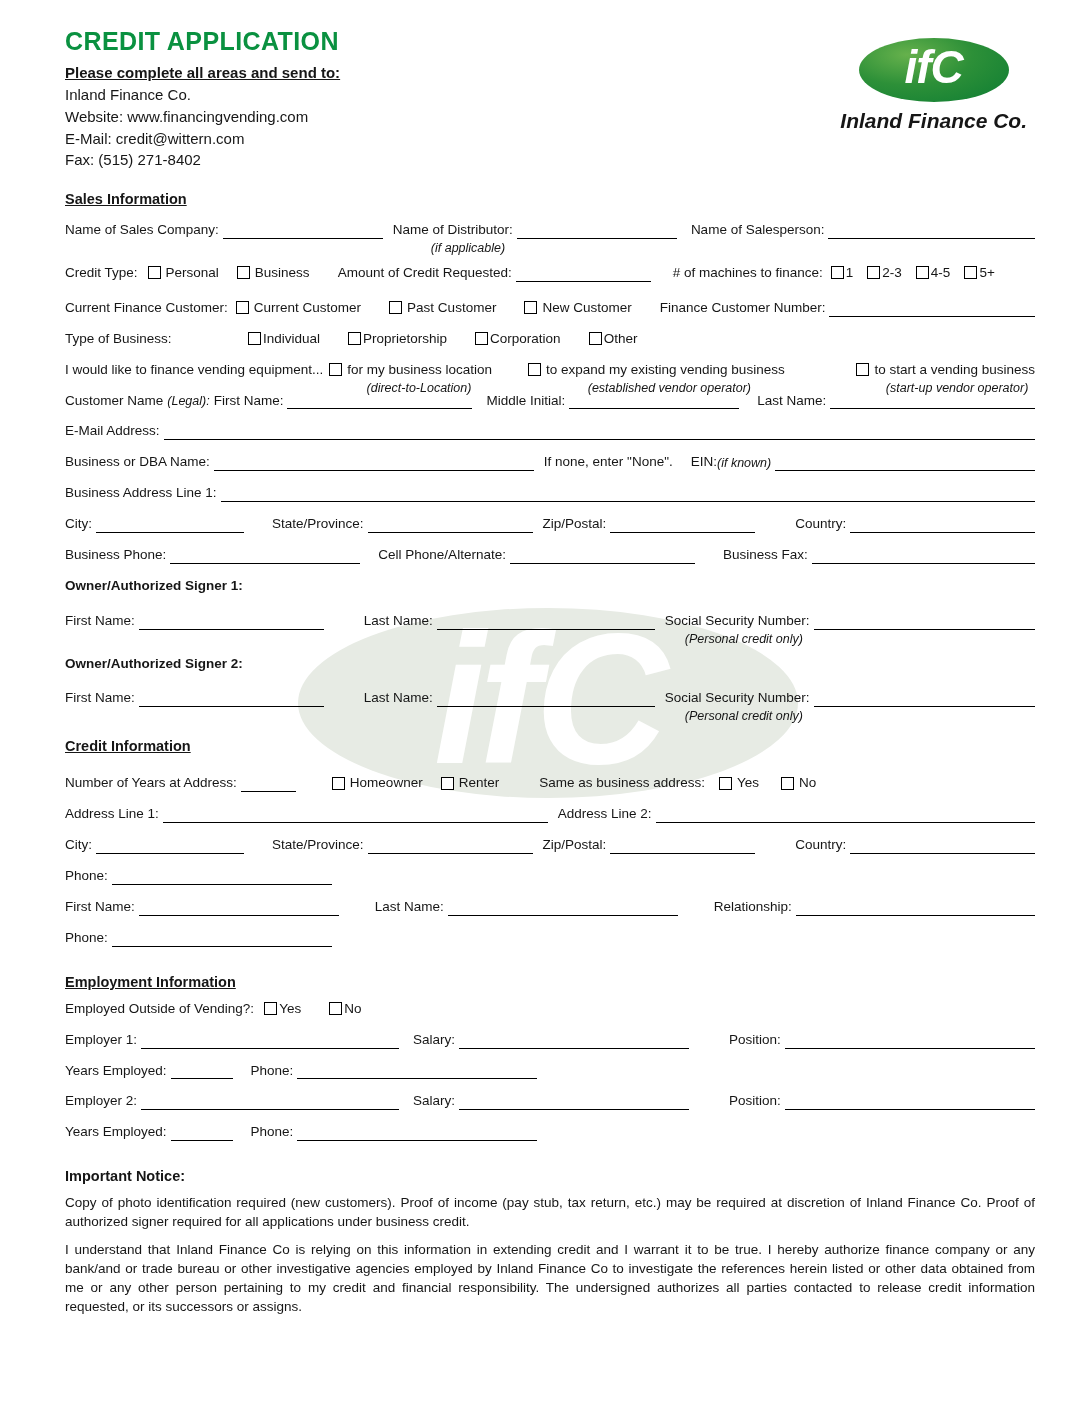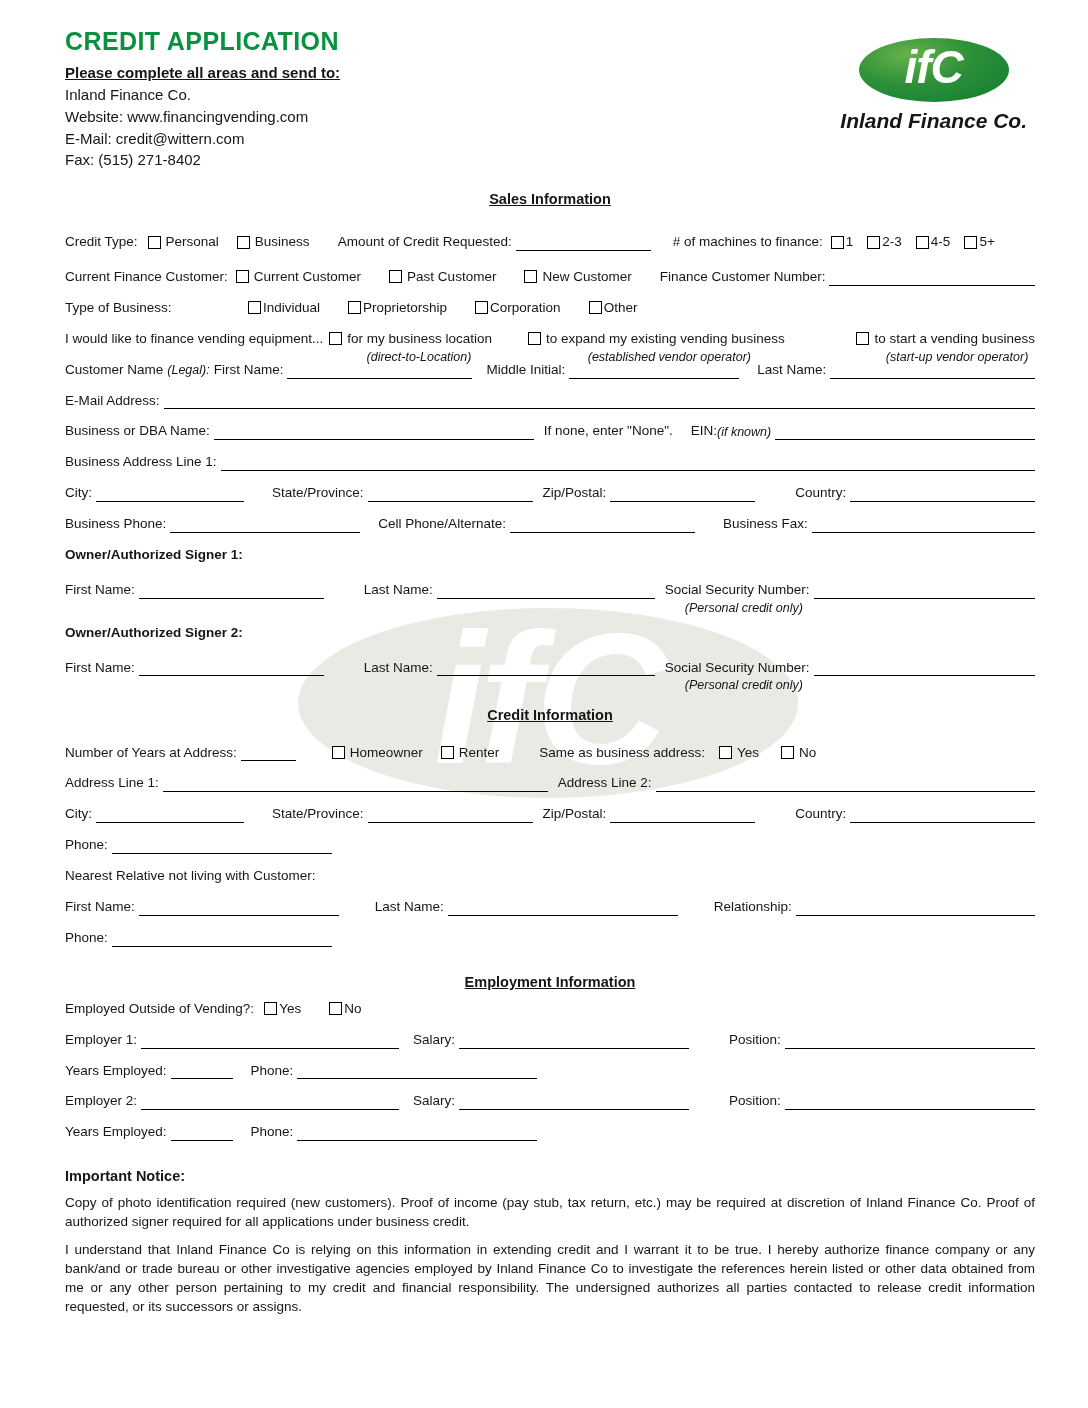--- a/index.html
+++ b/index.html
@@ -30,21 +30,21 @@
   .hdr-logo { margin-top:12px; margin-right:8px; text-align:center; }
   .logo-oval {
     width:150px; height:64px; border-radius:50%;
     background:radial-gradient(ellipse at 32% 26%, #66b14c 0%, #2d9038 45%, #0d7c33 100%);
     display:flex; align-items:center; justify-content:center; margin:0 auto;
   }
   .logo-oval span { color:#fff; font-size:46px; font-weight:bold; font-style:italic; line-height:1; transform:translateY(-3px); letter-spacing:-1px; }
   .logo-caption { font-weight:bold; font-style:italic; font-size:21px; margin-top:6px; white-space:nowrap; }
 
   
-  .sec { text-align:center; font-weight:bold; text-decoration:underline; font-size:14.5px; margin-top:17px; }
+  .sec { font-weight:bold; text-decoration:underline; font-size:14.5px; margin-top:17px; }
   .row { display:flex; align-items:flex-end; margin-top:14px; white-space:nowrap; }
   .lbl { white-space:nowrap; }
   .line { display:inline-block; border-bottom:1.8px solid #000; height:15px; margin-left:4px; }
   .fl { flex:1 1 auto; }
   .cb { width:13px; height:13px; border:1.6px solid #000; background:#fff; display:inline-block; flex:none; margin:0 5px 1px 0; }
   .opt { display:flex; align-items:center; }
   .snug .cb { margin-right:2px; }
   .rel { position:relative; }
   .note { font-style:italic; font-size:12.5px; }
   .under { position:absolute; top:100%; white-space:nowrap; margin-top:2px; }
@@ -85,20 +85,31 @@
       <div class="hdr-logo">
         <div class="logo-oval">
           <span>ifC</span>
         </div>
         <div class="logo-caption">Inland Finance Co.</div>
       </div>
     </div>
 
     <div class="sec">Sales Information</div>
 
+    <div class="row">
+      <span class="lbl">Name of Sales Company:</span>
+      <span class="line w160"></span>
+      <span class="rel ml10">
+        <span class="lbl">Name of Distributor:</span>
+        <span class="note under" style="left:38px">(if applicable)</span>
+      </span>
+      <span class="line w160"></span>
+      <span class="lbl ml14">Name of Salesperson:</span>
+      <span class="line fl"></span>
+    </div>
 
     <div class="row mt26">
       <span class="lbl">Credit Type:</span>
       <span class="opt ml10">
         <span class="cb"></span>
         <span class="lbl">Personal</span>
       </span>
       <span class="opt ml18">
         <span class="cb"></span>
         <span class="lbl">Business</span>
@@ -306,23 +317,20 @@
       <span class="line w145"></span>
       <span class="lbl ml40">Country:</span>
       <span class="line fl"></span>
     </div>
 
     <div class="row">
       <span class="lbl">Phone:</span>
       <span class="line w220"></span>
     </div>
 
-    <div class="row">
-      <span class="lbl">Nearest Relative not living with Customer:</span>
-    </div>
 
     <div class="row">
       <span class="lbl">First Name:</span>
       <span class="line w200"></span>
       <span class="lbl ml36">Last Name:</span>
       <span class="line w230"></span>
       <span class="lbl ml36">Relationship:</span>
       <span class="line fl"></span>
     </div>
 

